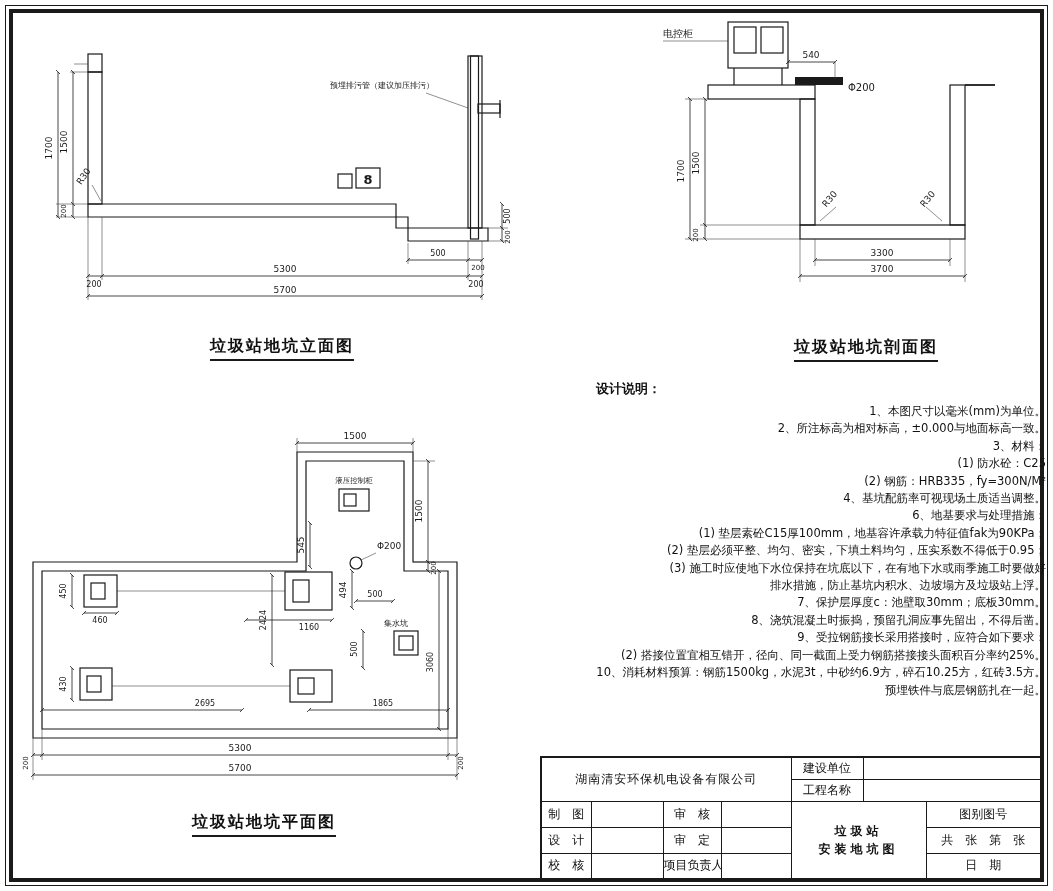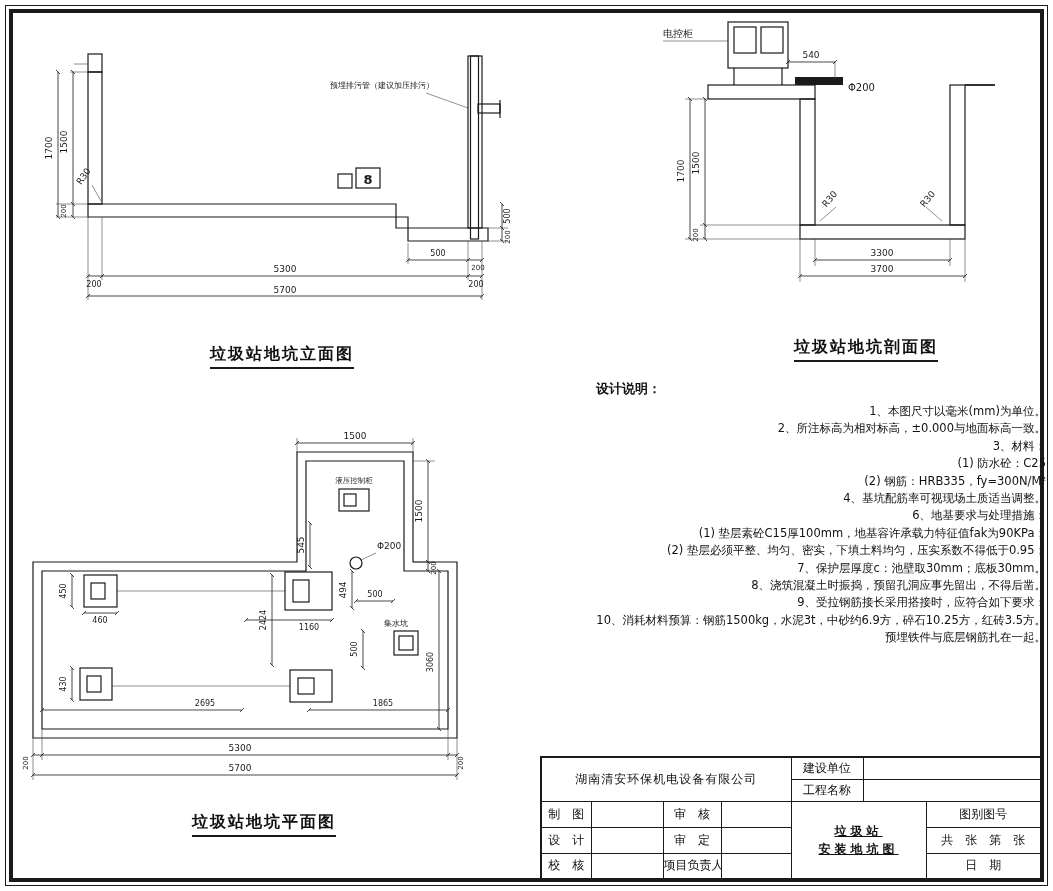--- a/index.html
+++ b/index.html
@@ -28,21 +28,21 @@
   .notes { position:absolute; left:596px; top:380px; width:450px; }
   .notes-title { font-size:13px; font-weight:bold; margin-bottom:5px; }
   .note-line { font-size:11.5px; line-height:17.4px; white-space:pre-wrap;text-align:right; }
 
   table.tb { position:absolute; left:540px; top:756px; width:500px; height:122px;
              border-collapse:collapse; table-layout:fixed; background:#fff;padding-left:20px; }
   table.tb td { border:1px solid #1a1a1a; font-size:12px; text-align:center; vertical-align:middle;
                 overflow:hidden; white-space:nowrap; }
   table.tb { border:2px solid #1a1a1a; }
   td.company { font-size:13px; letter-spacing:1px; }
-  td.dwg-title { font-size:17px; font-weight:bold; letter-spacing:4px; line-height:1.5;text-decoration:underline; }
+  td.dwg-title { font-size:17px; font-weight:bold; letter-spacing:4px; line-height:1.5; }
   td.small-label { font-size:11px;font-family:Liberation Serif, serif; }
 </style>
 </head>
 <body>
 
 <div class="page">
   <div class="frame-outer"></div>
   <div class="frame-inner"></div>
 
   <svg style="left:30px; top:8px;" width="500" height="348" viewBox="0 0 500 348">
@@ -113,21 +113,21 @@
       <text class="dim8" transform="rotate(-90 480 208)" x="480" y="208" text-anchor="middle">500</text>
       <line class="dimln" x1="472" y1="220" x2="472" y2="233" marker-end="url(#tkE)"></line>
       <text class="dim7" transform="rotate(-90 480 229)" x="480" y="229" text-anchor="middle">200</text>
       <line class="ext" x1="378" y1="235" x2="378" y2="256"></line>
       <line class="dimln" x1="378" y1="252" x2="438" y2="252" marker-start="url(#tkE)" marker-end="url(#tkE)"></line>
       <text class="dim8" x="408" y="248" text-anchor="middle">500</text>
       <line class="dimln" x1="438" y1="252" x2="452" y2="252" marker-end="url(#tkE)"></line>
       <text class="dim7" x="448" y="262" text-anchor="middle">200</text>
     </g>
   </svg>
-  <div class="drawing-title" style="left:210px; top:344px;">垃圾站地坑立面图</div>
+  <div class="drawing-title" style="left:210px; top:336px;">垃圾站地坑立面图</div>
 
   <svg style="left:630px; top:5px;" width="400" height="358" viewBox="0 0 400 358">
     <defs>
       <pattern id="hatchS" patternUnits="userSpaceOnUse" width="5" height="5" patternTransform="rotate(45)">
         <line x1="0" y1="0" x2="0" y2="5" stroke="#666" stroke-width="0.8"></line>
       </pattern>
       <marker id="tkS" markerWidth="8" markerHeight="8" refX="4" refY="4" orient="auto">
         <line x1="1.5" y1="6.5" x2="6.5" y2="1.5" stroke="#1a1a1a" stroke-width="1"></line>
       </marker>
     </defs>
@@ -293,23 +293,26 @@
     <div class="notes-title">设计说明：</div>
     <div class="note-line">1、本图尺寸以毫米(mm)为单位。</div>
     <div class="note-line">2、所注标高为相对标高，±0.000与地面标高一致。</div>
     <div class="note-line">3、材料：</div>
     <div class="note-line">　　(1) 防水砼：C25</div>
     <div class="note-line">　　(2) 钢筋：HRB335，fy=300N/M²</div>
     <div class="note-line">4、基坑配筋率可视现场土质适当调整。</div>
     <div class="note-line">6、地基要求与处理措施：</div>
     <div class="note-line">　　(1) 垫层素砼C15厚100mm，地基容许承载力特征值fak为90KPa；</div>
     <div class="note-line">　　(2) 垫层必须平整、均匀、密实，下填土料均匀，压实系数不得低于0.95；</div>
+    <div class="note-line">　　(3) 施工时应使地下水位保持在坑底以下，在有地下水或雨季施工时要做好</div>
+    <div class="note-line">　　　　排水措施，防止基坑内积水、边坡塌方及垃圾站上浮。</div>
     <div class="note-line">7、保护层厚度c：池壁取30mm；底板30mm。</div>
     <div class="note-line">8、浇筑混凝土时振捣，预留孔洞应事先留出，不得后凿。</div>
     <div class="note-line">9、受拉钢筋接长采用搭接时，应符合如下要求：</div>
+    <div class="note-line">　　(2) 搭接位置宜相互错开，径向、同一截面上受力钢筋搭接接头面积百分率约25%。</div>
     <div class="note-line">10、消耗材料预算：钢筋1500kg，水泥3t，中砂约6.9方，碎石10.25方，红砖3.5方。</div>
     <div class="note-line">　　预埋铁件与底层钢筋扎在一起。</div>
   </div>
 
   <table class="tb">
     <colgroup>
       <col style="width:50px">
         <col style="width:72px">
         <col style="width:58px">
         <col style="width:70px">

